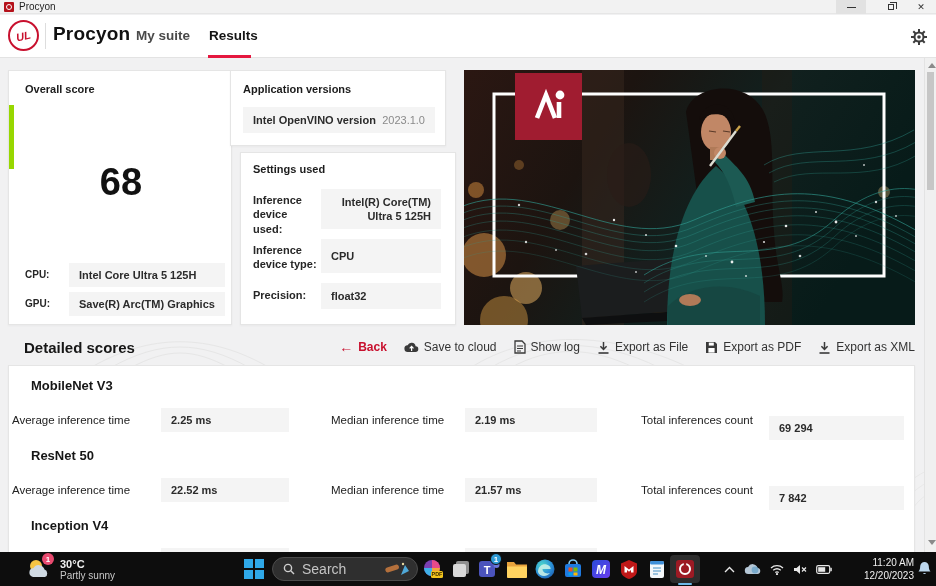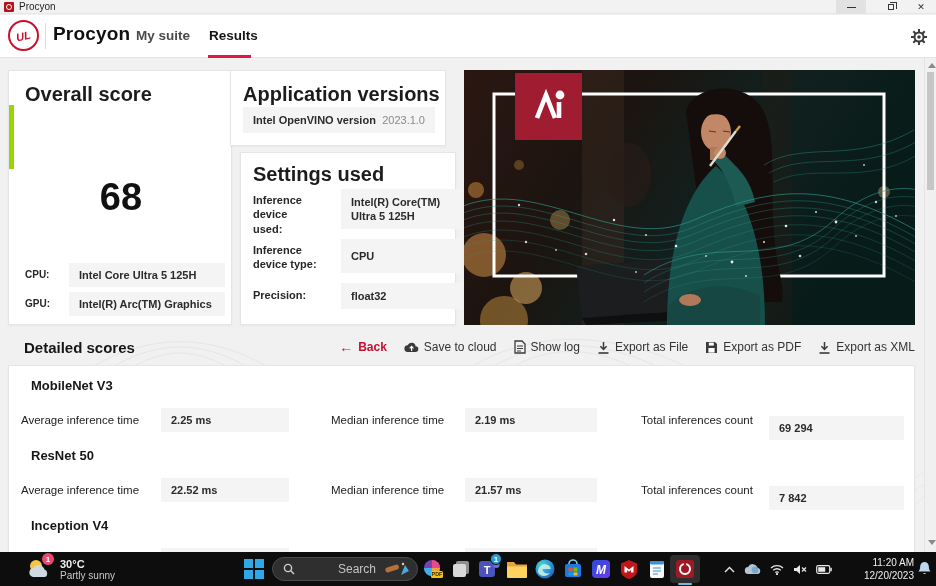--- a/index.html
+++ b/index.html
@@ -28,58 +28,58 @@
   #nav-divider { left:45px; top:8px; width:1px; height:26px; background:#ddd; }
   #brand { left:53px; top:8px; font-size:19px; font-weight:800; color:#111; letter-spacing:.2px; }
   .navitem { top:13px; font-size:13.5px; font-weight:700; }
   #nav-mysuite { left:136px; color:#4a4a4a; }
   #nav-results { left:209px; color:#141414; }
   #results-underline { left:208px; top:40px; width:43px; height:3px; background:#e5173f; }
   #gear { left:910px; top:13px; width:18px; height:18px; }
 
   
   .card { background:#fff; border:1px solid #e5e5e5; box-shadow:0 1px 2px rgba(0,0,0,.04); }
-  .cardtitle { font-size:20px; font-weight:700; color:#1c1c1c; }
+  .cardtitle { font-size:11px; font-weight:700; color:#1c1c1c; }
   .field { background:#f4f4f4; display:flex; align-items:center; padding:0 10px; font-size:11px; font-weight:700; color:#2b2b2b; }
   .lbl { font-size:10px; font-weight:700; color:#262626; }
 
   #card-overall { left:8px; top:70px; width:224px; height:255px; }
   #overall-title { left:16px; top:12px; }
   #green-bar { left:0; top:34px; width:5px; height:64px; background:#97d700; }
-  #score { left:0; top:105px; width:224px; text-align:center; font-size:38px; font-weight:800; color:#111; }
+  #score { left:0; top:90px; width:224px; text-align:center; font-size:38px; font-weight:800; color:#111; }
   .sysrow-lbl { left:16px; width:40px; }
   .sysrow-field { left:60px; width:156px; height:24px; }
 
   #card-versions { left:230px; top:70px; width:216px; height:76px; }
   #versions-title { left:12px; top:12px; }
   #version-field { left:12px; top:36px; width:192px; height:26px; justify-content:space-between; }
   #version-field .val { font-weight:400; color:#8a8a8a; }
 
   #card-settings { left:240px; top:152px; width:216px; height:173px; }
   #settings-title { left:12px; top:10px; }
   .set-lbl { left:12px; width:66px; font-size:11px; font-weight:700; color:#262626; line-height:1.3; }
-  .set-field { left:100px; width:120px; line-height:1.3; }
+  .set-field { left:80px; width:120px; line-height:1.3;text-align:right; }
 
   
   #hero { left:464px; top:70px; width:451px; height:255px; overflow:hidden; }
   #ai-badge { left:51px; top:3px; width:67px; height:67px; background:#a01c30; display:flex; align-items:center; justify-content:center; }
 
   
   #detailed-title { left:24px; top:339px; font-size:15px; font-weight:700; color:#161616; }
   #actionbar { left:470px; top:337px; width:445px; height:20px; display:flex; justify-content:flex-end; align-items:center; gap:17px; }
   .action { display:flex; align-items:center; gap:5px; font-size:12px; color:#333; white-space:nowrap; }
   .action svg { flex:none; }
   #act-back { color:#c8102e; font-weight:600; }
   #act-back .arr { font-size:14px; font-weight:700; }
 
   #card-detailed { left:8px; top:365px; width:907px; height:220px; }
   .model-name { left:22px; font-size:13px; font-weight:700; color:#161616; }
   .mlabel { position:absolute; font-size:11.5px; color:#222; top:6px; }
   .mfield { position:absolute; height:24px; }
-  .l1 { left:12px; } .f1 { left:152px; width:128px; }
+  .l1 { left:3px; } .f1 { left:152px; width:128px; }
   .l2 { left:322px; } .f2 { left:456px; width:132px; }
   .l3 { left:632px; } .f3 { left:760px; width:135px;margin-top:8px; }
   .mrow { position:absolute; left:0; width:907px; height:24px; }
 
   
   #wm1 { left:90px; top:328px; } #wm2 { left:858px; top:470px; }
 
   
   #scrollbar { left:924px; top:58px; width:12px; height:494px; background:#f0f0f0; border-left:1px solid #e3e3e3; }
   .sb-arrow { left:3px; width:0; height:0; border-left:4px solid transparent; border-right:4px solid transparent; }
@@ -91,21 +91,21 @@
   #taskbar { left:0; top:552px; width:936px; height:34px; background:#0d0d0d; }
   #weather { left:26px; top:3px; width:150px; height:28px; display:flex; align-items:center; gap:8px; }
   #weather-badge { position:absolute; left:16px; top:-2px; width:12px; height:12px; background:#e84a6f; border-radius:50%;
                    color:#fff; font-size:8px; font-weight:700; display:flex; align-items:center; justify-content:center; }
   #weather-temp { font-size:11px; color:#f0f0f0; font-weight:600; }
   #weather-cond { font-size:10px; color:#c9c9c9; }
   #start { left:244px; top:7px; width:20px; height:20px; display:grid; grid-template-columns:9px 9px; grid-gap:2px; }
   #start i { width:9px; height:9px; background:#2fa8e8; }
   #searchbox { left:272px; top:5px; width:146px; height:24px; background:#2f2f2f; border:1px solid #4b4b4b; border-radius:12px;
                display:flex; align-items:center; padding:0 6px 0 10px; gap:7px; }
-  #search-label { font-size:12px; color:#c4c4c4; flex:1;text-align:right; }
+  #search-label { font-size:14px; color:#c4c4c4; flex:1; }
   .tb-ico { top:5px; width:24px; height:24px; display:flex; align-items:center; justify-content:center; }
   #ico-procyon-box { left:670px; top:3px; width:30px; height:28px; background:#2d2d2d; border-radius:4px;
                      display:flex; align-items:center; justify-content:center; }
   #procyon-underline { left:678px; top:31px; width:14px; height:2px; background:#6cb9e8; border-radius:1px; }
   .badge { position:absolute; width:12px; height:12px; background:#2e9bd6; border:1.5px solid #0d0d0d; border-radius:50%;
            color:#fff; font-size:8px; font-weight:700; display:flex; align-items:center; justify-content:center; }
   #tray { left:724px; top:0; width:130px; height:34px; display:flex; align-items:center; gap:9px; }
   #clock { left:852px; top:4px; width:62px; text-align:right; color:#f0f0f0; font-size:10px; line-height:13px; }
   #bell { left:918px; top:9px; }
 </style>
@@ -146,21 +146,21 @@
   </div>
 </div>
 
 <div class="abs card" id="card-overall">
   <div class="abs cardtitle" id="overall-title">Overall score</div>
   <div class="abs" id="green-bar"></div>
   <div class="abs" id="score">68</div>
   <div class="abs lbl sysrow-lbl" style="top:198px">CPU:</div>
   <div class="abs field sysrow-field" style="top:192px">Intel Core Ultra 5 125H</div>
   <div class="abs lbl sysrow-lbl" style="top:227px">GPU:</div>
-  <div class="abs field sysrow-field" style="top:221px">Intel(R) Arc(TM) Graphics</div>
+  <div class="abs field sysrow-field" style="top:221px">Save(R) Arc(TM) Graphics</div>
 </div>
 
 <div class="abs card" id="card-versions">
   <div class="abs cardtitle" id="versions-title">Application versions</div>
   <div class="abs field" id="version-field">
     <span>Intel OpenVINO version</span>
     <span class="val">2023.1.0</span>
   </div>
 </div>
 

